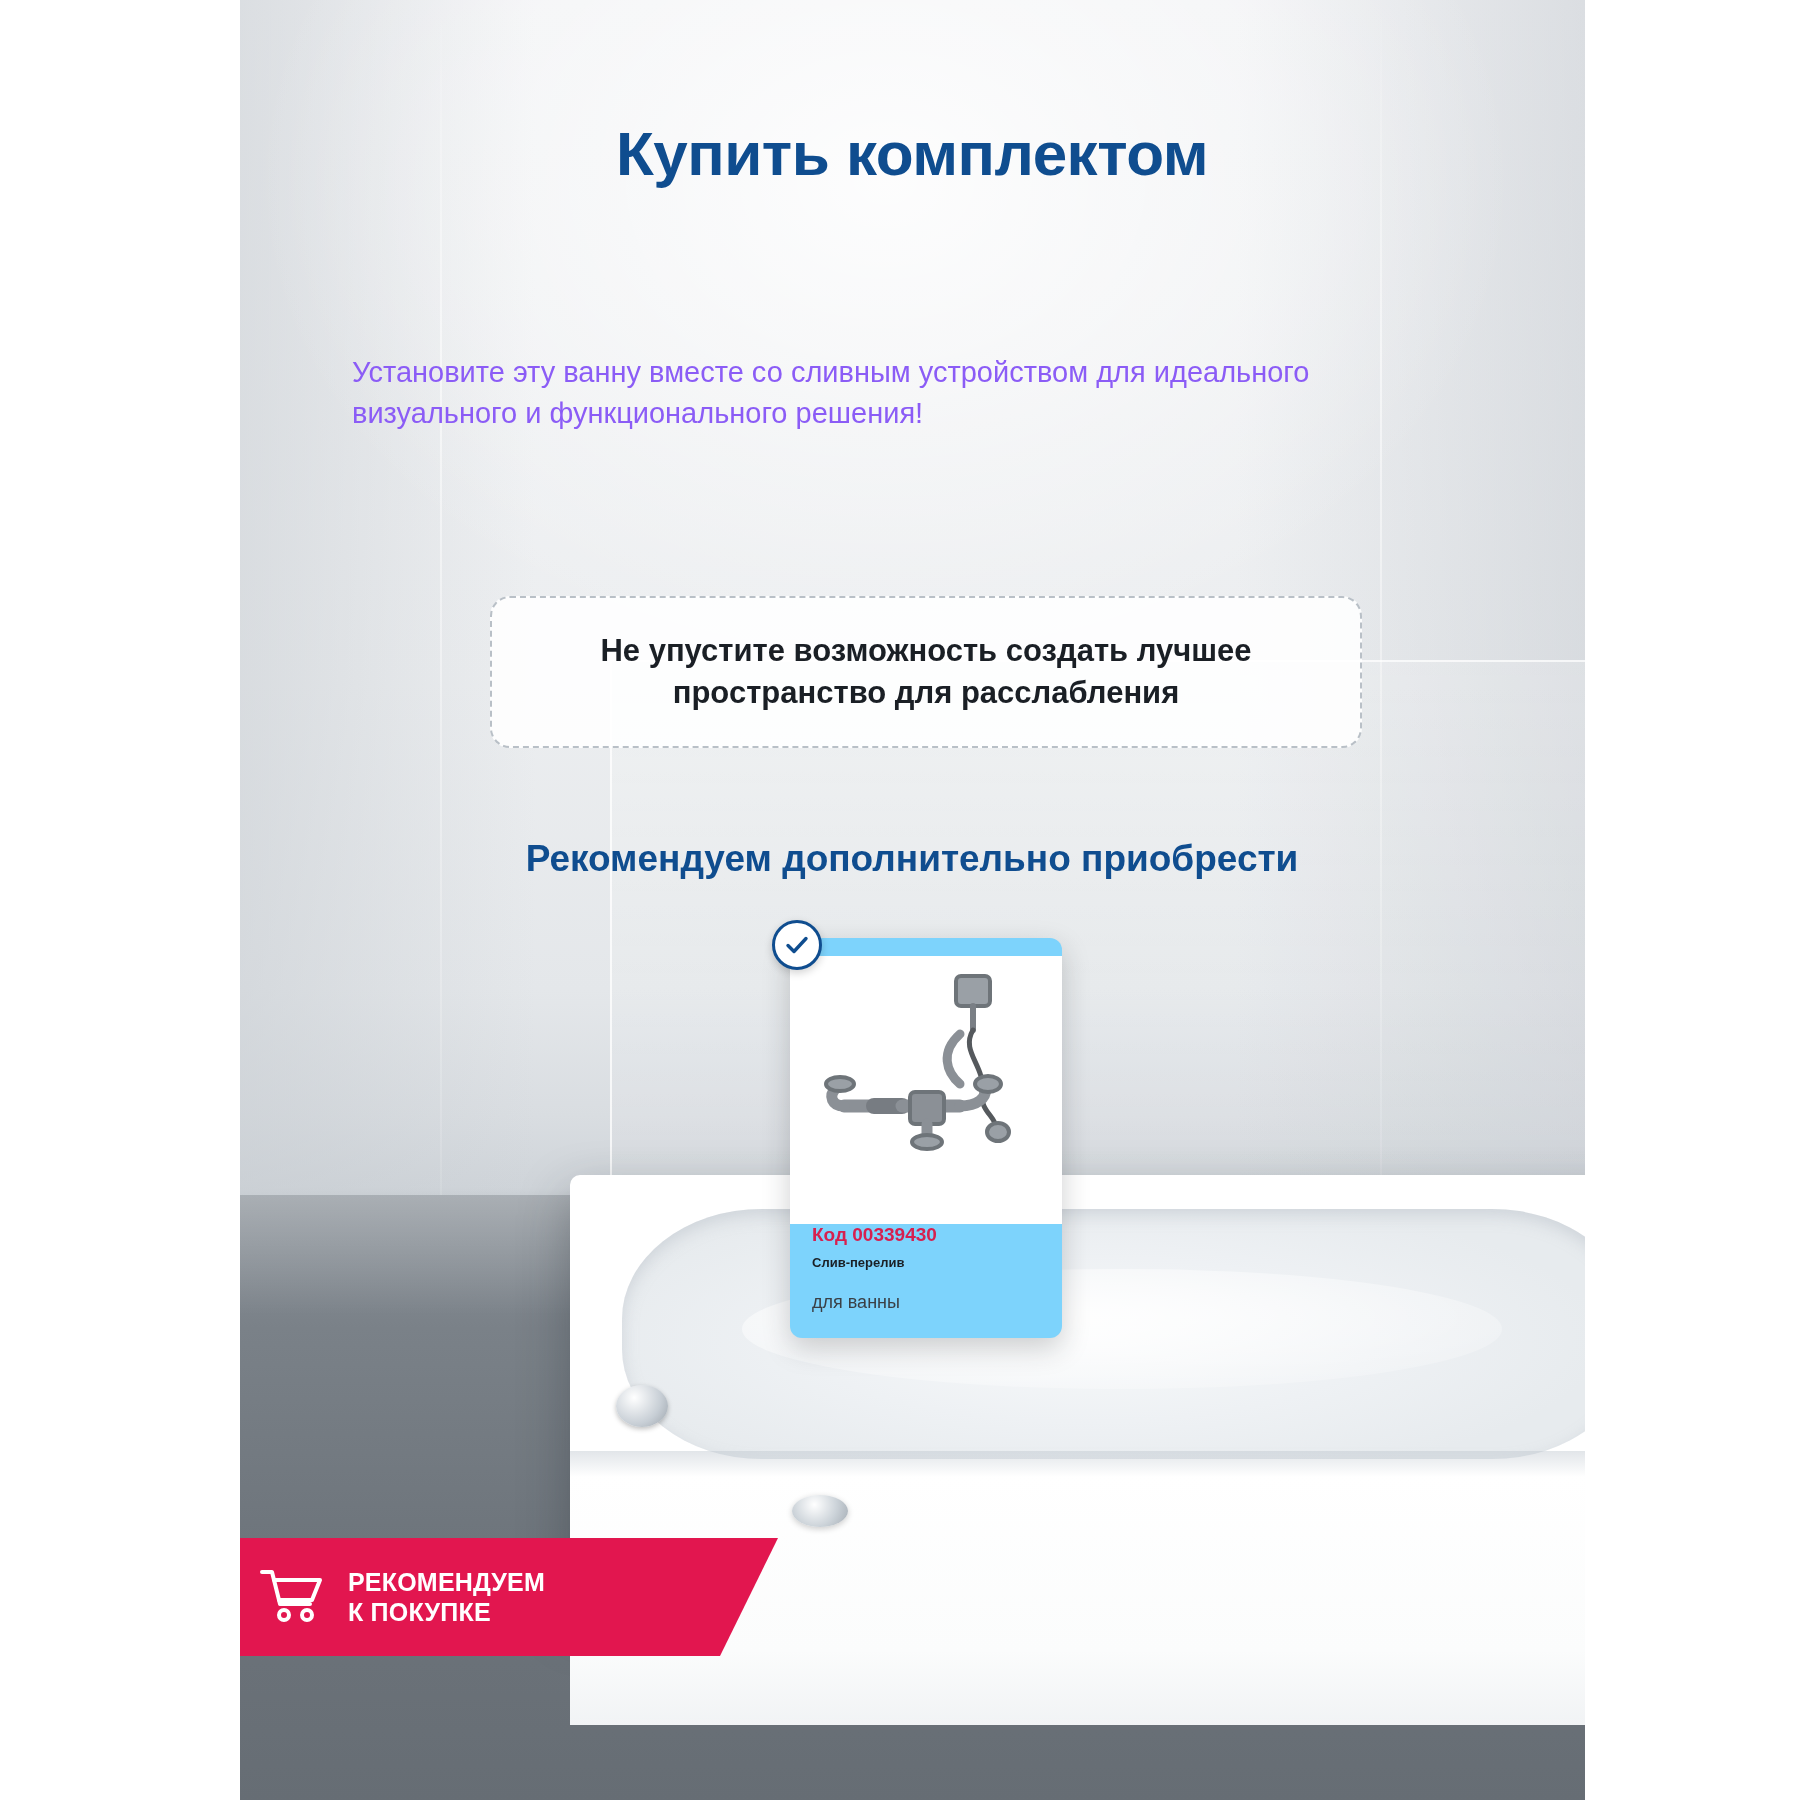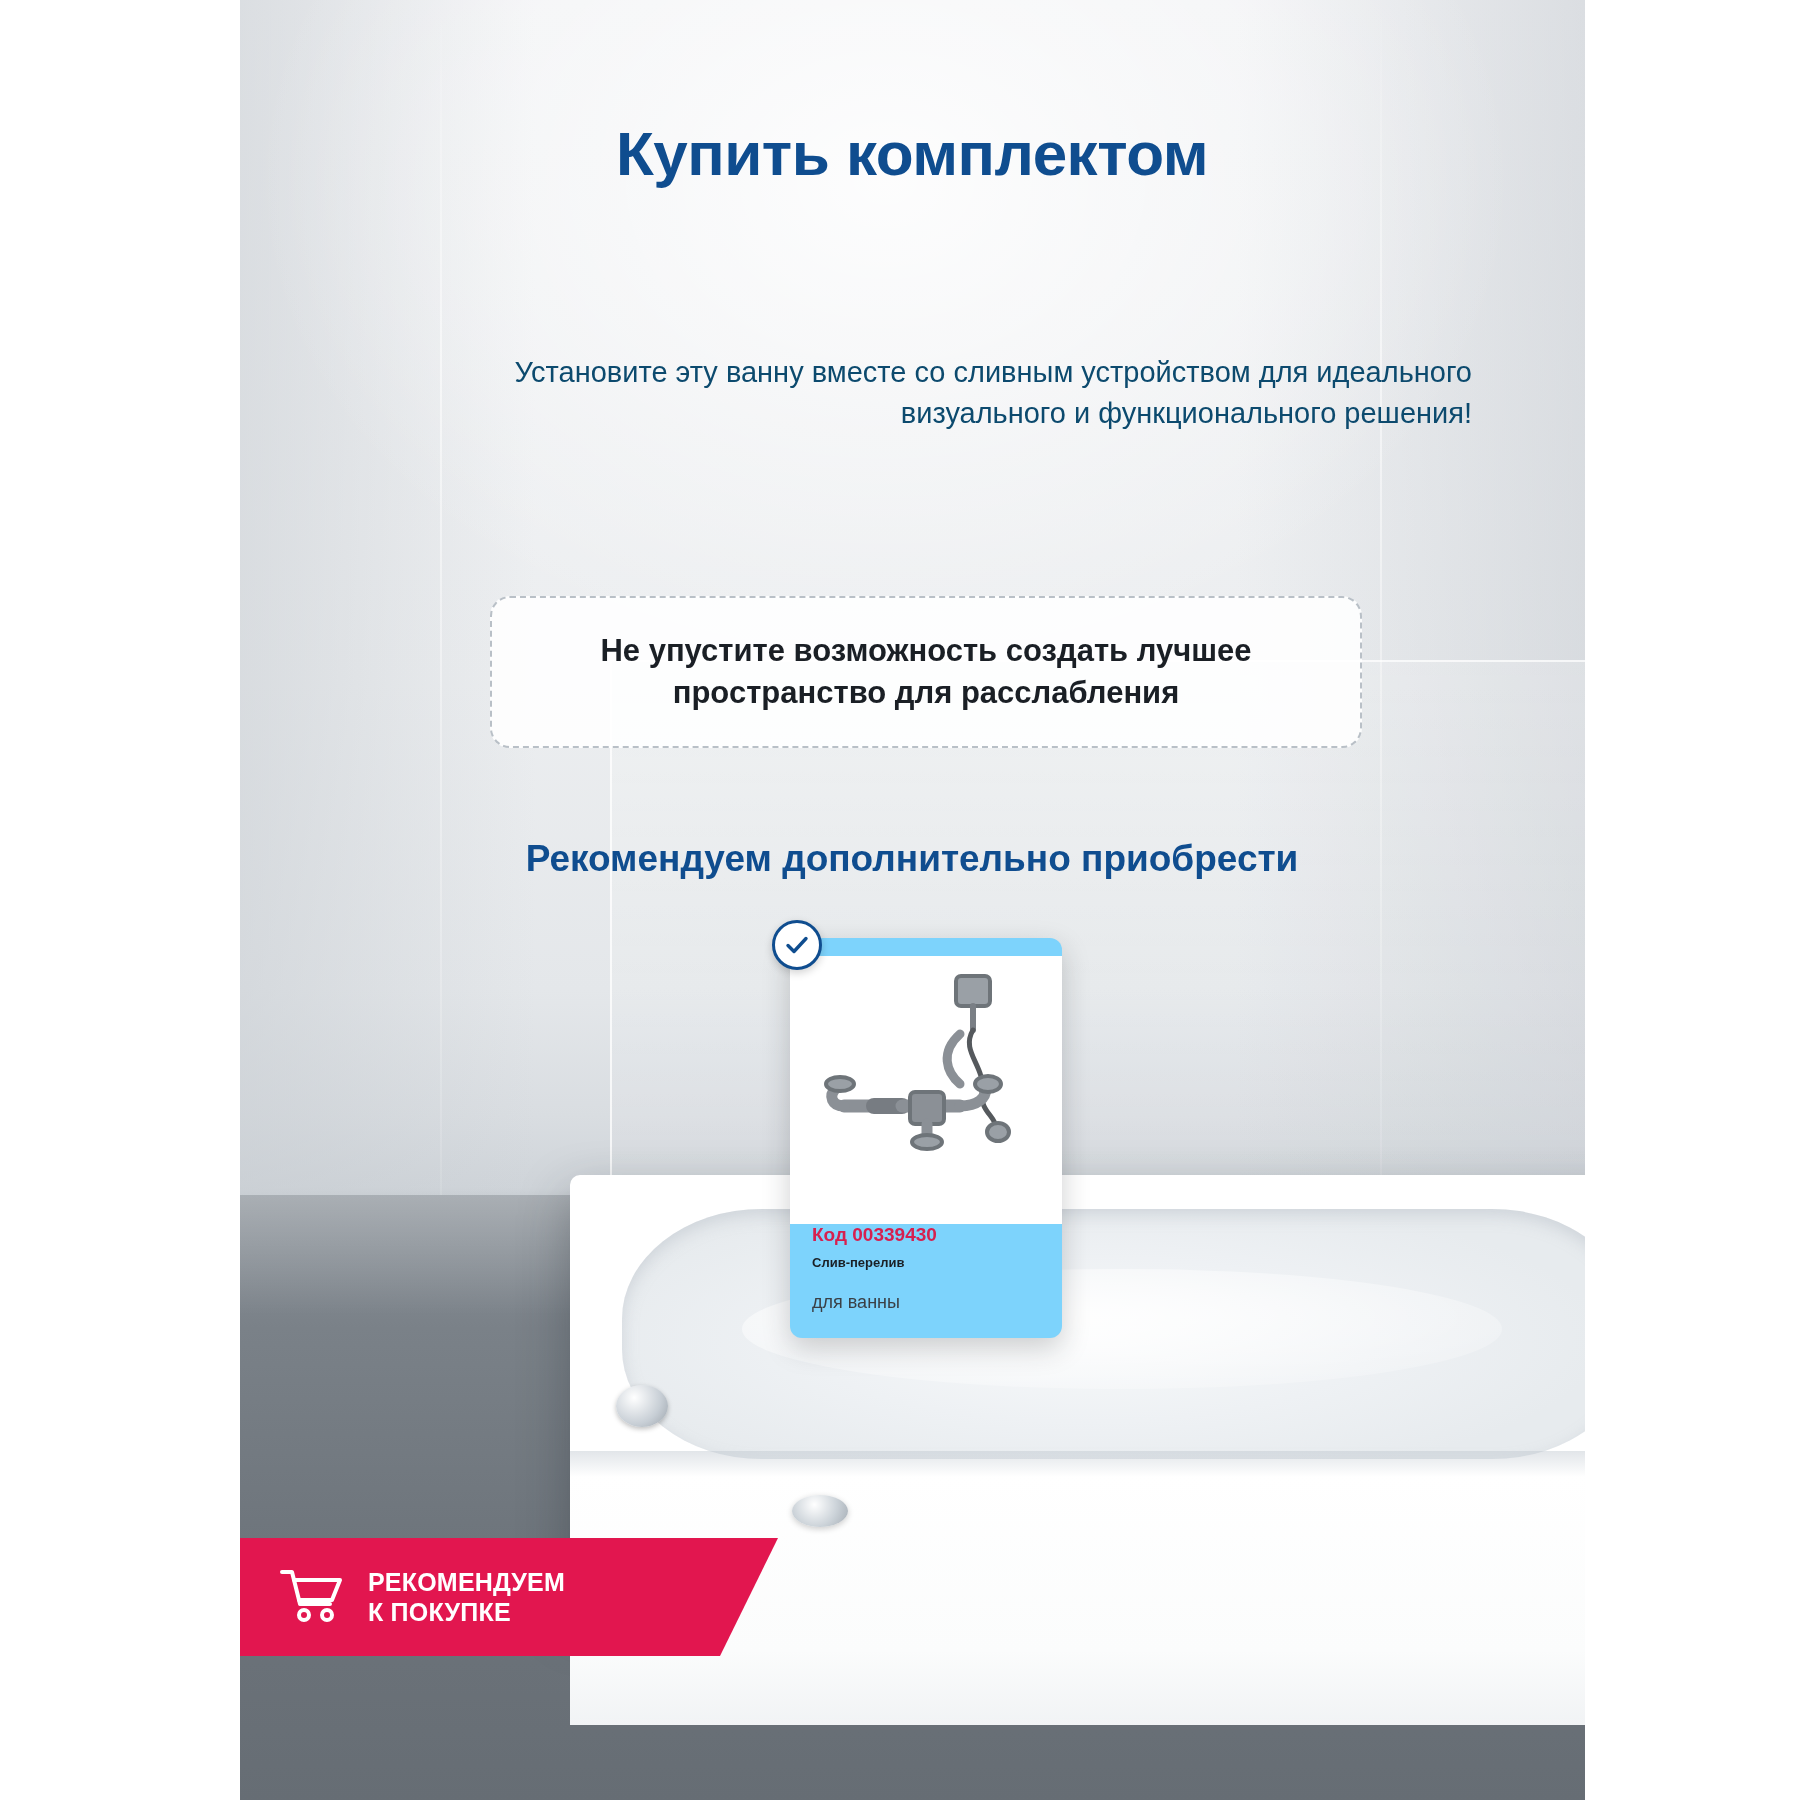--- a/index.html
+++ b/index.html
@@ -160,22 +160,22 @@
     font-size: 62px;
     font-weight: 700;
     letter-spacing: -0.5px;
   }
   .subtitle {
     position: absolute;
     left: 50%;
     transform: translateX(-50%);
     top: 352px;
     width: 1120px;
-    text-align: right;
-    color: #0c4a6e;
+    text-align: left;
+    color: #8b5cf6;
     font-size: 29px;
     line-height: 1.42;
   }
 
   
   .callout {
     position: absolute;
     left: 478px;
     top: 596px;
     width: 872px;
@@ -270,21 +270,21 @@
   
   .ribbon {
     position: absolute;
     left: 228px;
     top: 1538px;
     height: 118px;
     width: 480px;
     background: #e2164f;
     display: flex;
     align-items: center;
-    padding-left: 40px;
+    padding-left: 20px;
     box-sizing: border-box;
   }
   .ribbon:after {
     content: "";
     position: absolute;
     right: -58px;
     top: 0;
     width: 0; height: 0;
     border-top: 118px solid #e2164f;
     border-right: 58px solid transparent;

